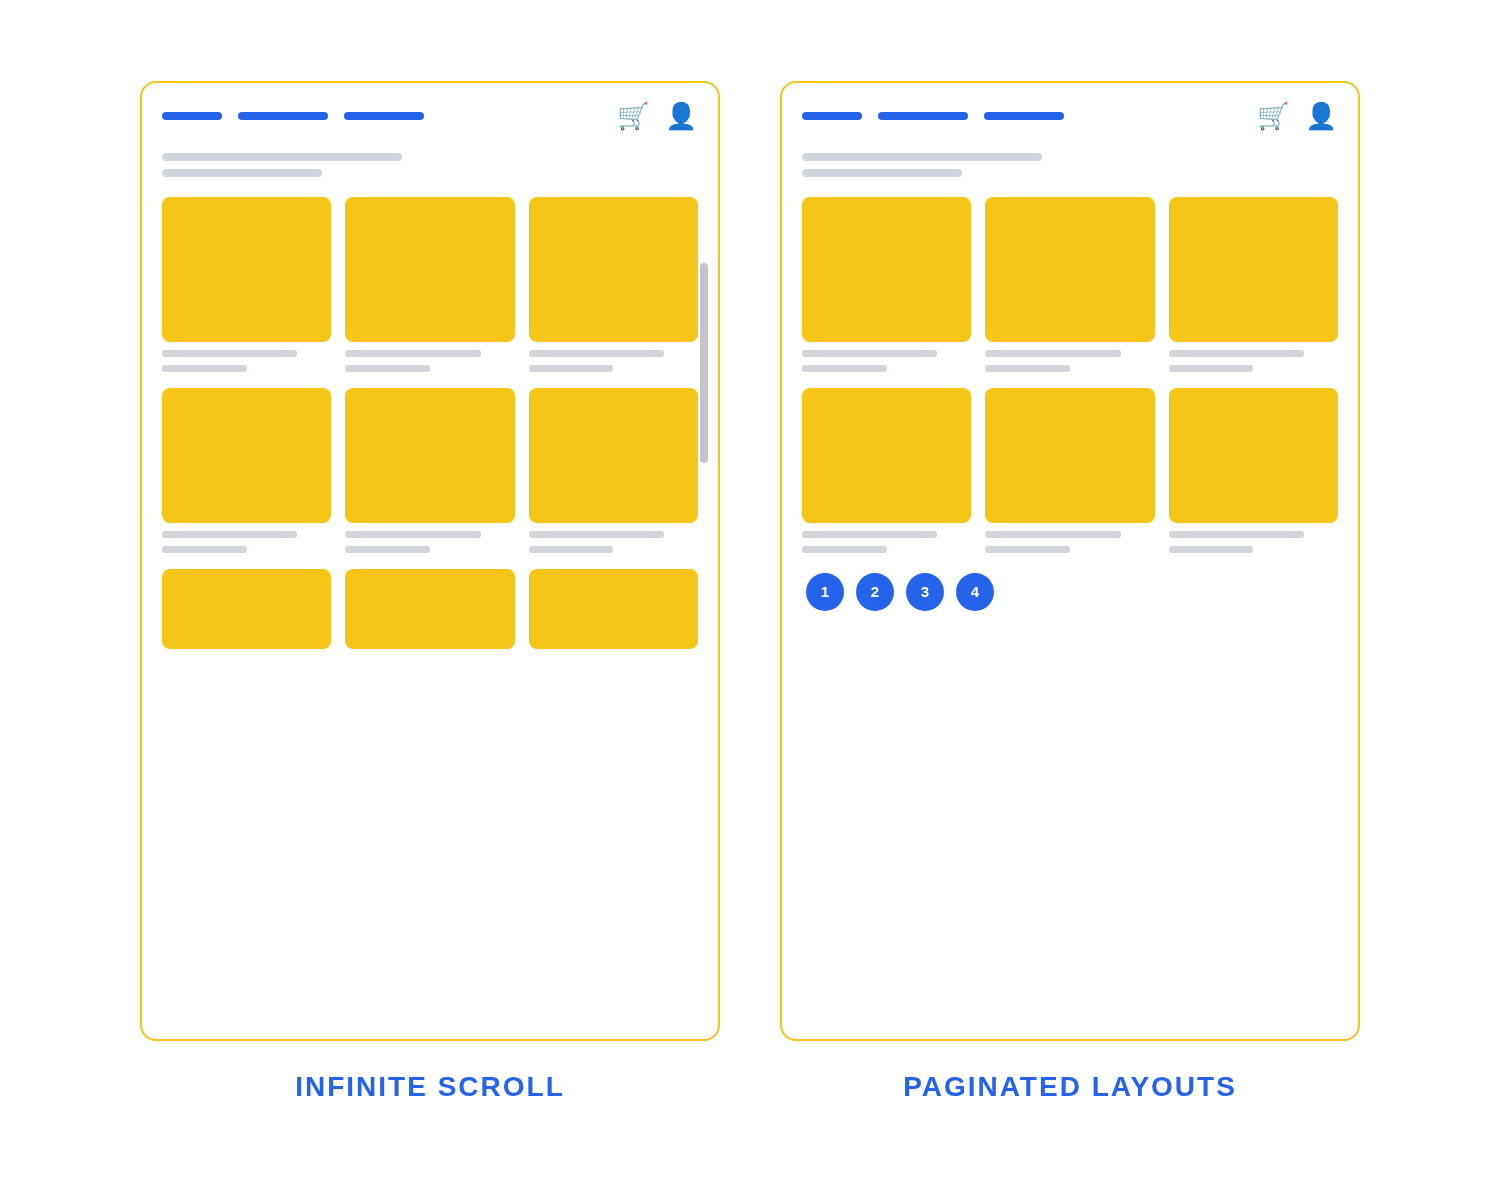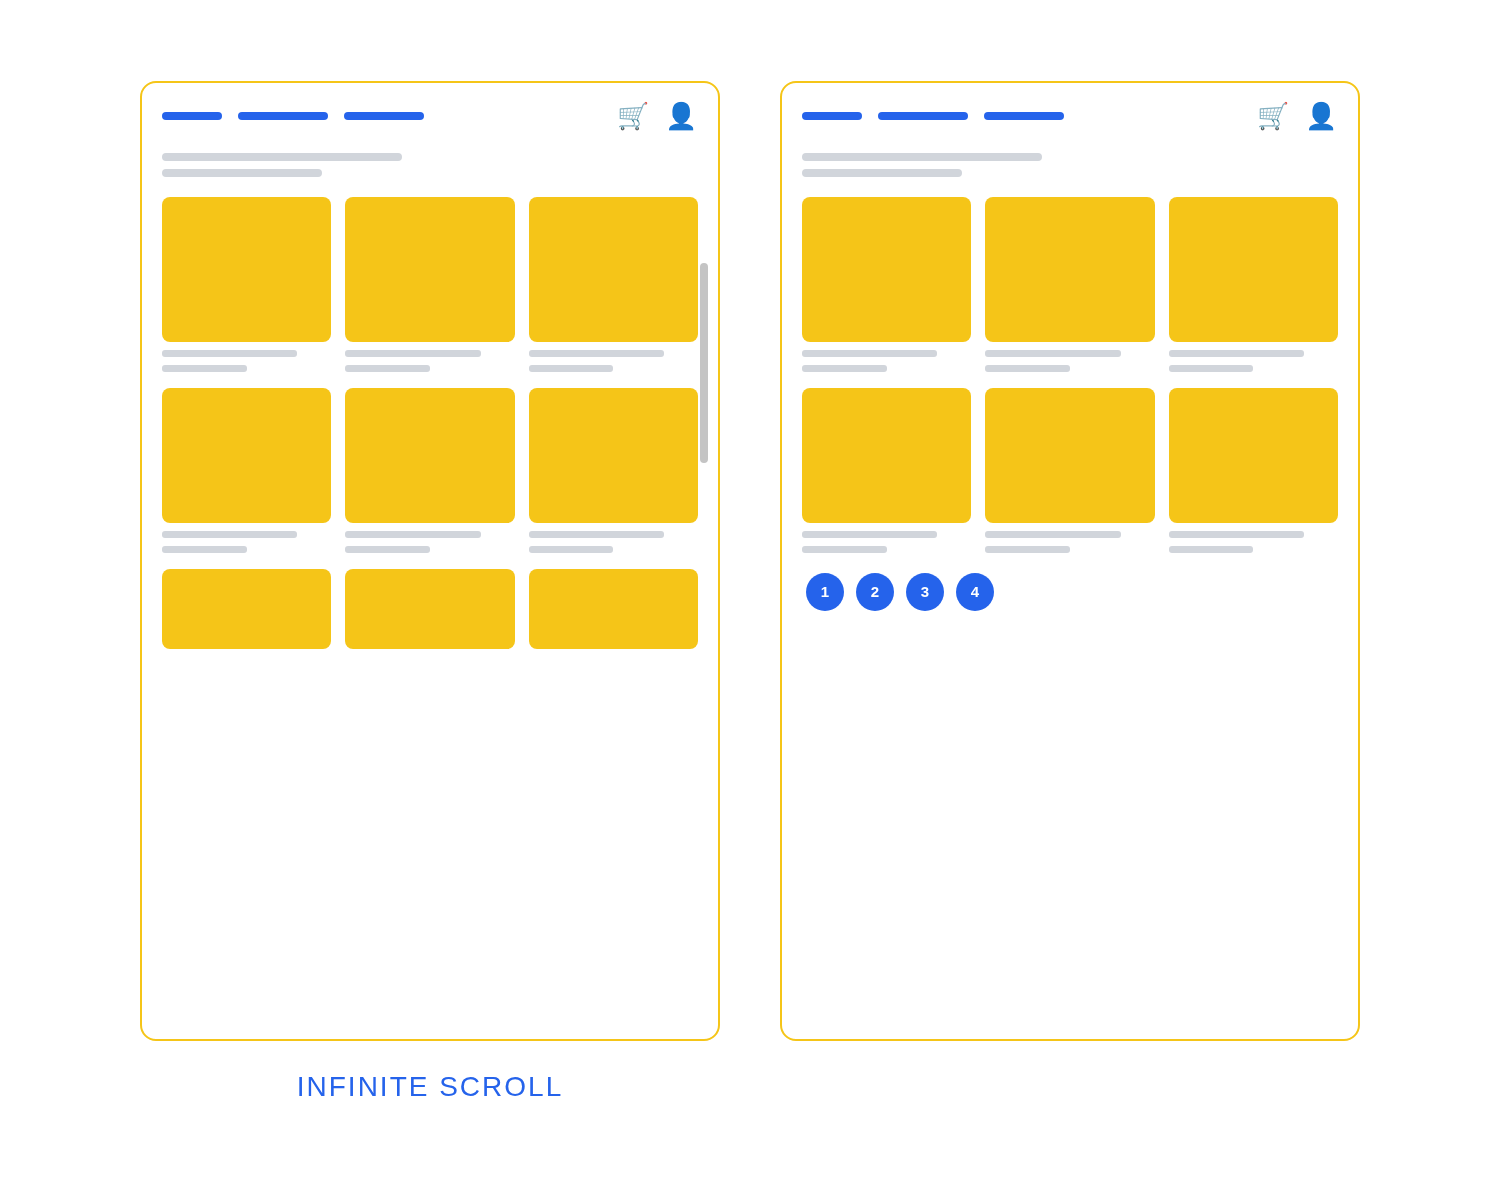--- a/index.html
+++ b/index.html
@@ -19,21 +19,21 @@
       padding: 40px;
     }
     .diagram-wrapper {
       display: flex;
       flex-direction: column;
       align-items: center;
       gap: 30px;
     }
     .diagram-label {
       font-size: 28px;
-      font-weight: 400;
+      font-weight: 700;
       color: #2563eb;
       letter-spacing: 2px;
       text-transform: uppercase;
     }
     .mockup-frame {
       width: 580px;
       height: 960px;
       border: 2.5px solid #f5c518;
       border-radius: 16px;
       background: #fff;
@@ -287,15 +287,16 @@
         </div>
       </div>
 
       <div class="pagination">
         <div class="page-btn">1</div>
         <div class="page-btn">2</div>
         <div class="page-btn">3</div>
         <div class="page-btn">4</div>
       </div>
     </div>
+    <div class="diagram-label">PAGINATED LAYOUTS</div>
   </div>
 
 </div>
 
 </body></html>

